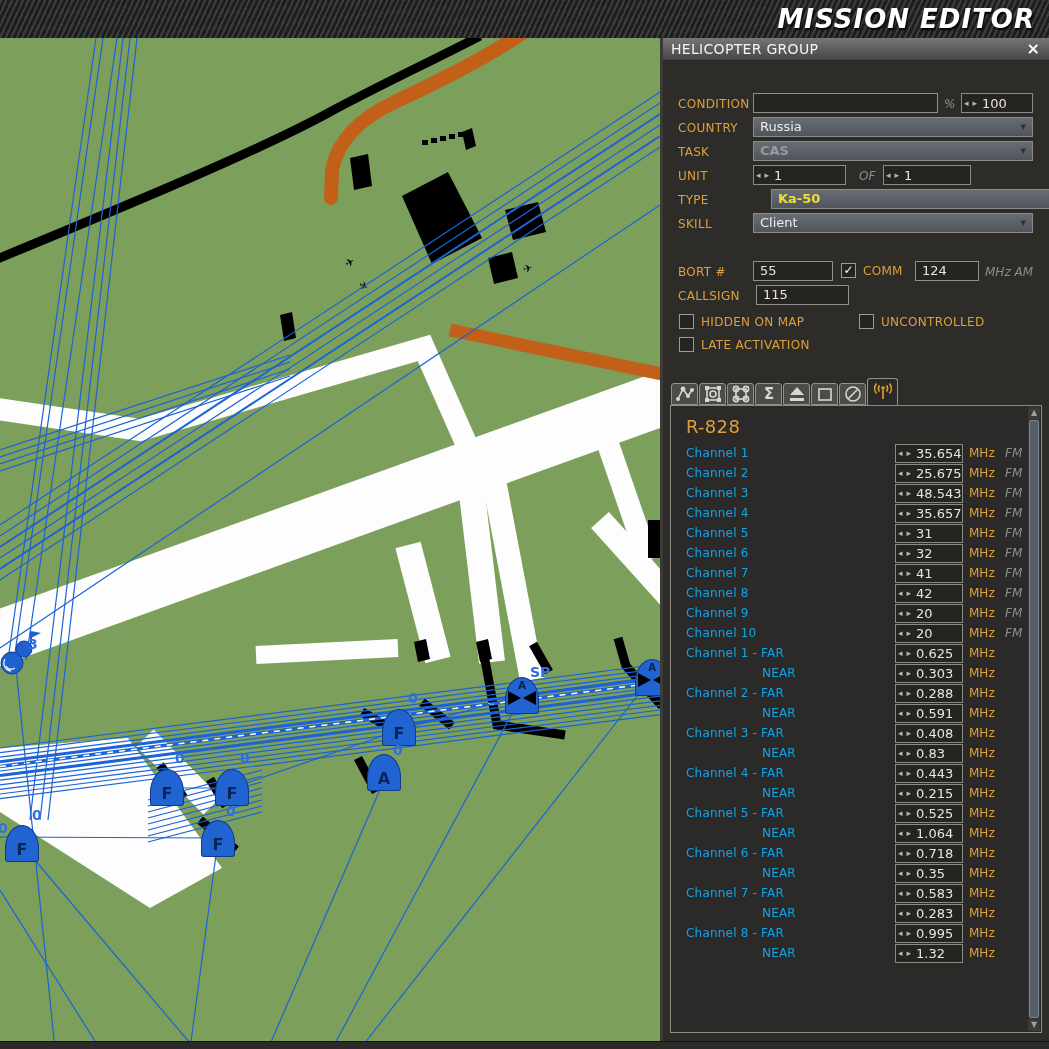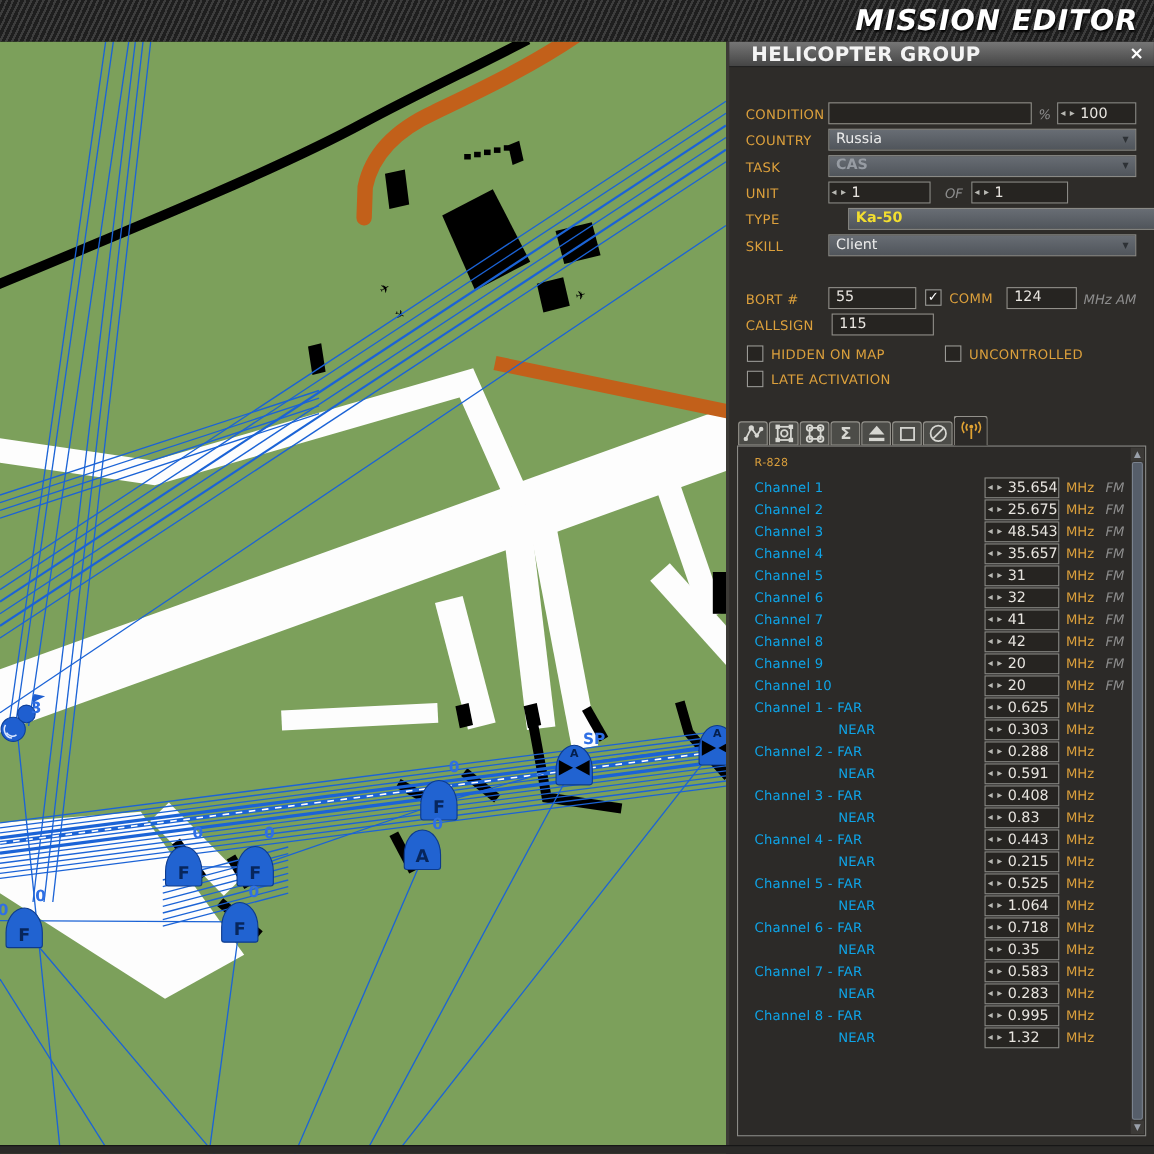--- a/index.html
+++ b/index.html
@@ -21,21 +21,21 @@
   .marker .bw{position:absolute;width:0;height:0;border-top:7px solid transparent;border-bottom:7px solid transparent;top:13px;}
   .marker .bw.l{left:2px;border-left:13px solid #000;}
   .marker .bw.r{right:2px;border-right:13px solid #000;}
   .maplabel{position:absolute;color:#2f6fe4;font-weight:bold;font-size:14px;z-index:4;}
   
   #panel{position:absolute;left:660px;top:38px;width:389px;bottom:0;background:#2e2c29;
     border-left:3px solid #3c3a36;box-sizing:border-box;}
   #phead{position:absolute;left:0;top:0;right:0;height:22px;
     background:linear-gradient(#767676,#454545);border-bottom:1px solid #222;
     display:flex;align-items:center;}
-  #phead .ht{color:#f4f4f4;font-size:18px;font-weight:bold;padding-left:20px;letter-spacing:.3px;flex:1;}
+  #phead .ht{color:#f4f4f4;font-size:14px;font-weight:normal;padding-left:8px;letter-spacing:.3px;flex:1;}
   #phead .hx{color:#fff;font-size:16px;font-weight:bold;padding:0 9px;cursor:default;line-height:20px;}
   .frow{position:absolute;left:0;width:100%;height:22px;}
   .flabel{position:absolute;left:15px;top:0;line-height:22px;color:#DCA03C;font-size:12px;letter-spacing:.3px;}
   .input{position:absolute;top:0;height:20px;box-sizing:border-box;background:#262421;
     border:1px solid #92908a;color:#e8e5e0;font-size:13px;line-height:18px;padding:0 6px;
     white-space:nowrap;overflow:hidden;}
   .select{position:absolute;top:0;height:20px;box-sizing:border-box;
     background:linear-gradient(#686d74,#50555b);border:1px solid #8a8a86;color:#ececec;
     font-size:13px;line-height:18px;padding:0 6px;display:flex;justify-content:space-between;align-items:center;}
   .select .arr{color:#2e3236;font-size:11px;}
@@ -55,21 +55,21 @@
     margin-right:1px;display:flex;align-items:center;justify-content:center;box-sizing:border-box;}
   .tab svg{display:block;}
   .tab .tg{stroke:#d7d7d2;fill:none;stroke-width:1.6;}
   .tab .tf{fill:#d7d7d2;}
   .tab.active{width:31px;height:27px;background:#2c2a28;border-bottom:none;position:relative;z-index:3;}
   .tab.active .tg{stroke:#e0a233;}
   .tab.active .tf{fill:#e0a233;}
   
   #scroll{position:absolute;left:7px;right:7px;top:367px;height:628px;background:#2c2a28;
     border:1px solid #8a8a86;box-sizing:border-box;overflow:hidden;}
-  .sect{margin:10px 0 6px 15px;color:#DCA03C;font-size:10px;letter-spacing:.3px;}
+  .sect{margin:10px 0 6px 15px;color:#DCA03C;font-size:18px;letter-spacing:.3px;}
   .sect.ark{margin-top:25px;}
   .chrow{height:20px;display:flex;align-items:center;padding-left:15px;}
   .chlabel{width:209px;color:#0ea5e9;font-size:12px;letter-spacing:.2px;}
   .chlabel.indent{padding-left:76px;box-sizing:border-box;}
   .chrow .spin{position:relative;width:68px;height:19px;flex:none;}
   .chrow .mhz{width:30px;margin-left:6px;color:#DCA03C;font-size:12px;}
   .chrow .fm{margin-left:6px;color:#8d8d8d;font-size:12px;font-style:italic;}
   
   #sbar{position:absolute;right:1px;top:1px;bottom:1px;width:12px;background:#34322f;}
   #sbar .sbtn{position:absolute;left:0;width:12px;height:12px;color:#9aa0aa;font-size:8px;

